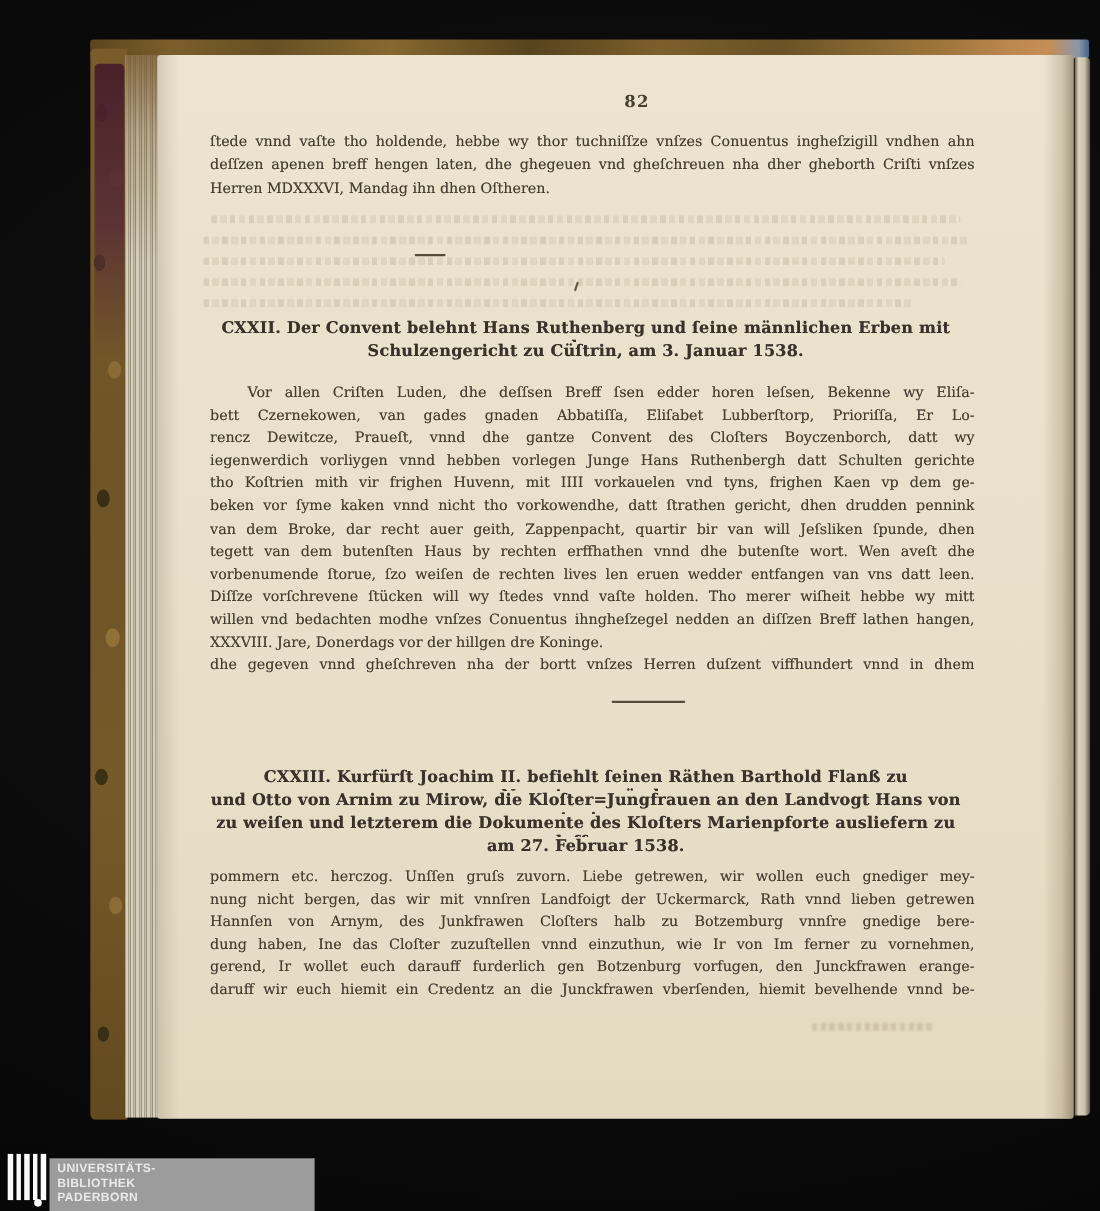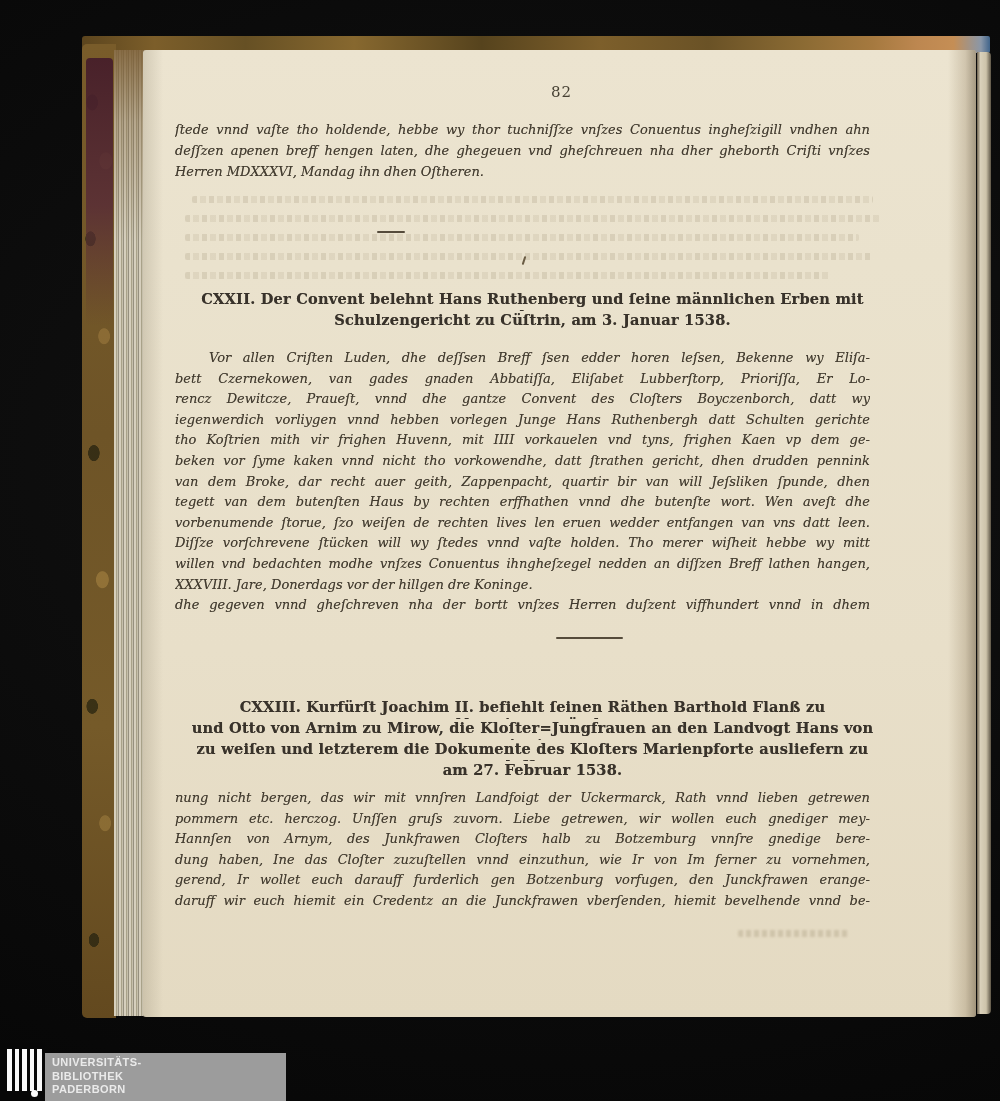--- a/index.html
+++ b/index.html
@@ -36,23 +36,23 @@
 
   .page{left:143px;top:50px;width:833px;height:967px;border-radius:3px;
     background:linear-gradient(180deg,#ece4d0 0%,#eae2cd 22%,#e8dfc9 62%,#e4dac2 100%);
     color:#423b2f;}
   .page::before{content:"";position:absolute;left:0;top:0;bottom:0;width:20px;
     background:linear-gradient(90deg, rgba(120,110,88,.22), rgba(120,110,88,0));}
   .page::after{content:"";position:absolute;right:0;top:0;bottom:0;width:28px;border-radius:0 3px 3px 0;
     background:linear-gradient(90deg, rgba(137,117,85,0), rgba(137,117,85,.28) 62%, rgba(93,77,52,.5));}
 
   
-  .pageno{left:408px;top:33px;width:80px;height:22px;text-align:left;
-    font-size:15px;letter-spacing:1px;color:#464033;}
-  .block{left:32px;width:695px;font-style:italic;}
+  .pageno{left:396px;top:33px;width:80px;height:22px;text-align:center;
+    font-size:15px;letter-spacing:1px;color:#464033;font-weight:bold;}
+  .block{left:48px;width:695px;}
   .line{position:relative;height:20.6px;overflow:hidden;font-size:13px;
     text-shadow:0 0 .4px rgba(66,59,47,.55);}
   .j{text-align:justify;}
   .j::after{content:"";display:inline-block;width:100%;}
   .indent{text-indent:34px;}
   .intro{top:72px;}
   .intro .line{height:21px;}
   .b1{top:300px;}
   .b2{top:740px;}
   .heading{left:42px;width:695px;color:#38322a;}
@@ -147,22 +147,22 @@
     <div class="rule rule2"></div>
 
     <div class="heading h2">
       <div class="hline">CXXIII.  Kurfürſt Joachim II. befiehlt ſeinen Räthen Barthold Flanß zu Neu=Angermünde</div>
       <div class="hline">und Otto von Arnim zu Mirow, die Kloſter=Jungfrauen an den Landvogt Hans von Arnim</div>
       <div class="hline">zu weiſen und letzterem die Dokumente des Kloſters Marienpforte ausliefern zu laſſen,</div>
       <div class="hline">am 27. Februar 1538.</div>
     </div>
 
     <div class="block b2">
+      <div class="line j">pommern etc. herczog.  Unſſen gruſs zuvorn.  Liebe getrewen, wir wollen euch gnediger mey-</div>
       <div class="line j">nung nicht bergen, das wir mit vnnſren Landfoigt der Uckermarck, Rath vnnd lieben getrewen</div>
-      <div class="line j">pommern etc. herczog.  Unſſen gruſs zuvorn.  Liebe getrewen, wir wollen euch gnediger mey-</div>
       <div class="line j">Hannſen von Arnym, des Junkfrawen Cloſters halb zu Botzemburg vnnſre gnedige bere-</div>
       <div class="line j">dung haben, Ine das Cloſter zuzuſtellen vnnd einzuthun, wie Ir von Im ferner zu vornehmen,</div>
       <div class="line j">gerend, Ir wollet euch darauff furderlich gen Botzenburg vorfugen, den Junckfrawen erange-</div>
       <div class="line j">daruff wir euch hiemit ein Credentz an die Junckfrawen vberſenden, hiemit bevelhende vnnd be-</div>
     </div>
 
     <div class="ghostB"></div>
   </div>
 
   <div class="band">

